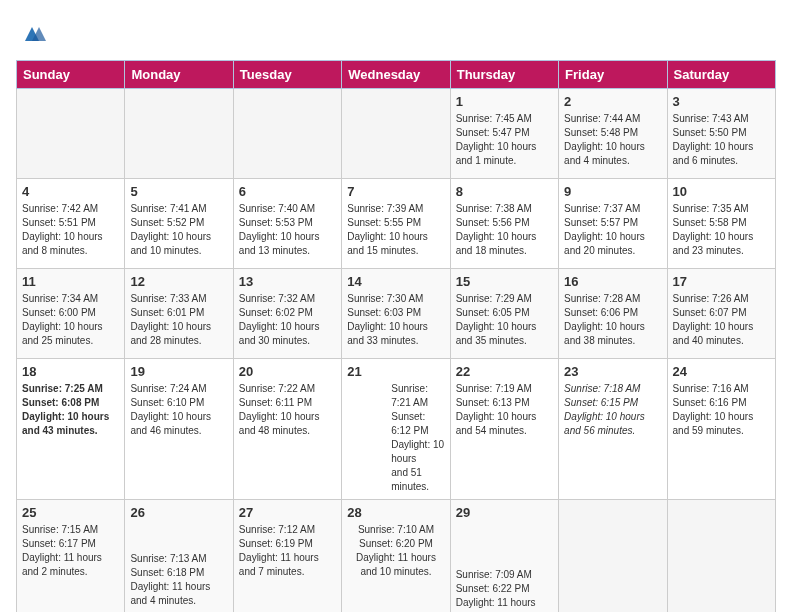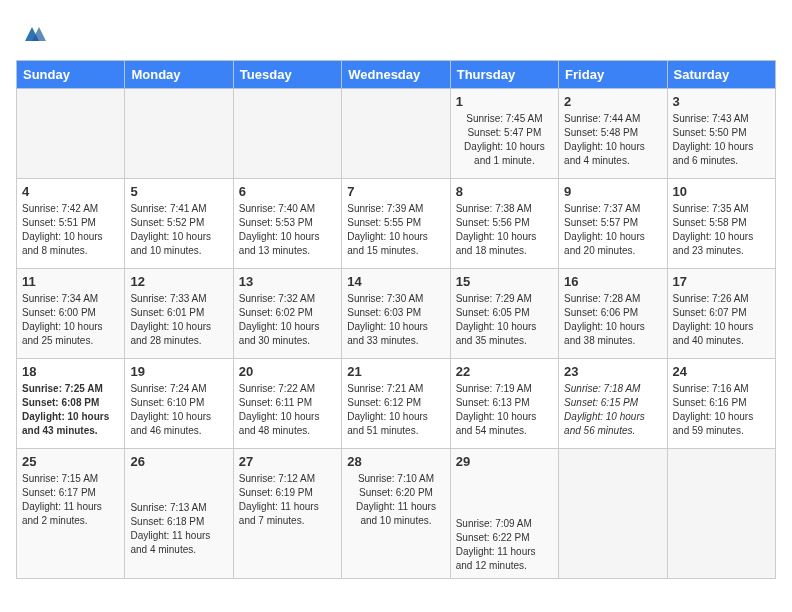--- a/index.html
+++ b/index.html
@@ -46,21 +46,21 @@
       font-size: 16px;
       color: #555;
       margin-top: 2px;
     }
     .calendar-table {
       width: 100%;
       border-collapse: collapse;
       table-layout: fixed;
     }
     .calendar-table thead tr th {
-      background-color: #3b82f6;
+      background-color: #be185d;
       color: #fff;
       font-size: 13px;
       font-weight: bold;
       text-align: left;
       padding: 6px 6px;
       border: 1px solid #b0c4de;
     }
     .calendar-table tbody tr td {
       border: 1px solid #ccc;
       vertical-align: top;
@@ -127,21 +127,21 @@
       </tr>
   </thead>
   <tbody id="calendar-body">
   <tr>
         <td class="empty-cell"></td>
         <td class="empty-cell"></td>
         <td class="empty-cell"></td>
         <td class="empty-cell"></td>
         <td>
           <span class="day-number">1</span>
-          <div class="day-info" style="white-space: pre-line; text-align: center;">Sunrise: 7:45 AM
+          <div class="day-info" style="white-space: pre-line;">Sunrise: 7:45 AM
 Sunset: 5:47 PM
 Daylight: 10 hours
 and 1 minute.</div>
         </td>
         <td>
           <span class="day-number">2</span>
           <div class="day-info" style="white-space: pre-line;">Sunrise: 7:44 AM
 Sunset: 5:48 PM
 Daylight: 10 hours
 and 4 minutes.</div>
@@ -273,21 +273,21 @@
         </td>
         <td>
           <span class="day-number">20</span>
           <div class="day-info" style="white-space: pre-line;">Sunrise: 7:22 AM
 Sunset: 6:11 PM
 Daylight: 10 hours
 and 48 minutes.</div>
         </td>
         <td>
           <span class="day-number">21</span>
-          <div class="day-info" style="white-space: pre-line;">Sunrise: 7:21 AM
+          <div class="day-info" style="white-space: pre-line; margin-left: 44px;">Sunrise: 7:21 AM
 Sunset: 6:12 PM
 Daylight: 10 hours
 and 51 minutes.</div>
         </td>
         <td>
           <span class="day-number">22</span>
           <div class="day-info" style="white-space: pre-line;">Sunrise: 7:19 AM
 Sunset: 6:13 PM
 Daylight: 10 hours
 and 54 minutes.</div>

